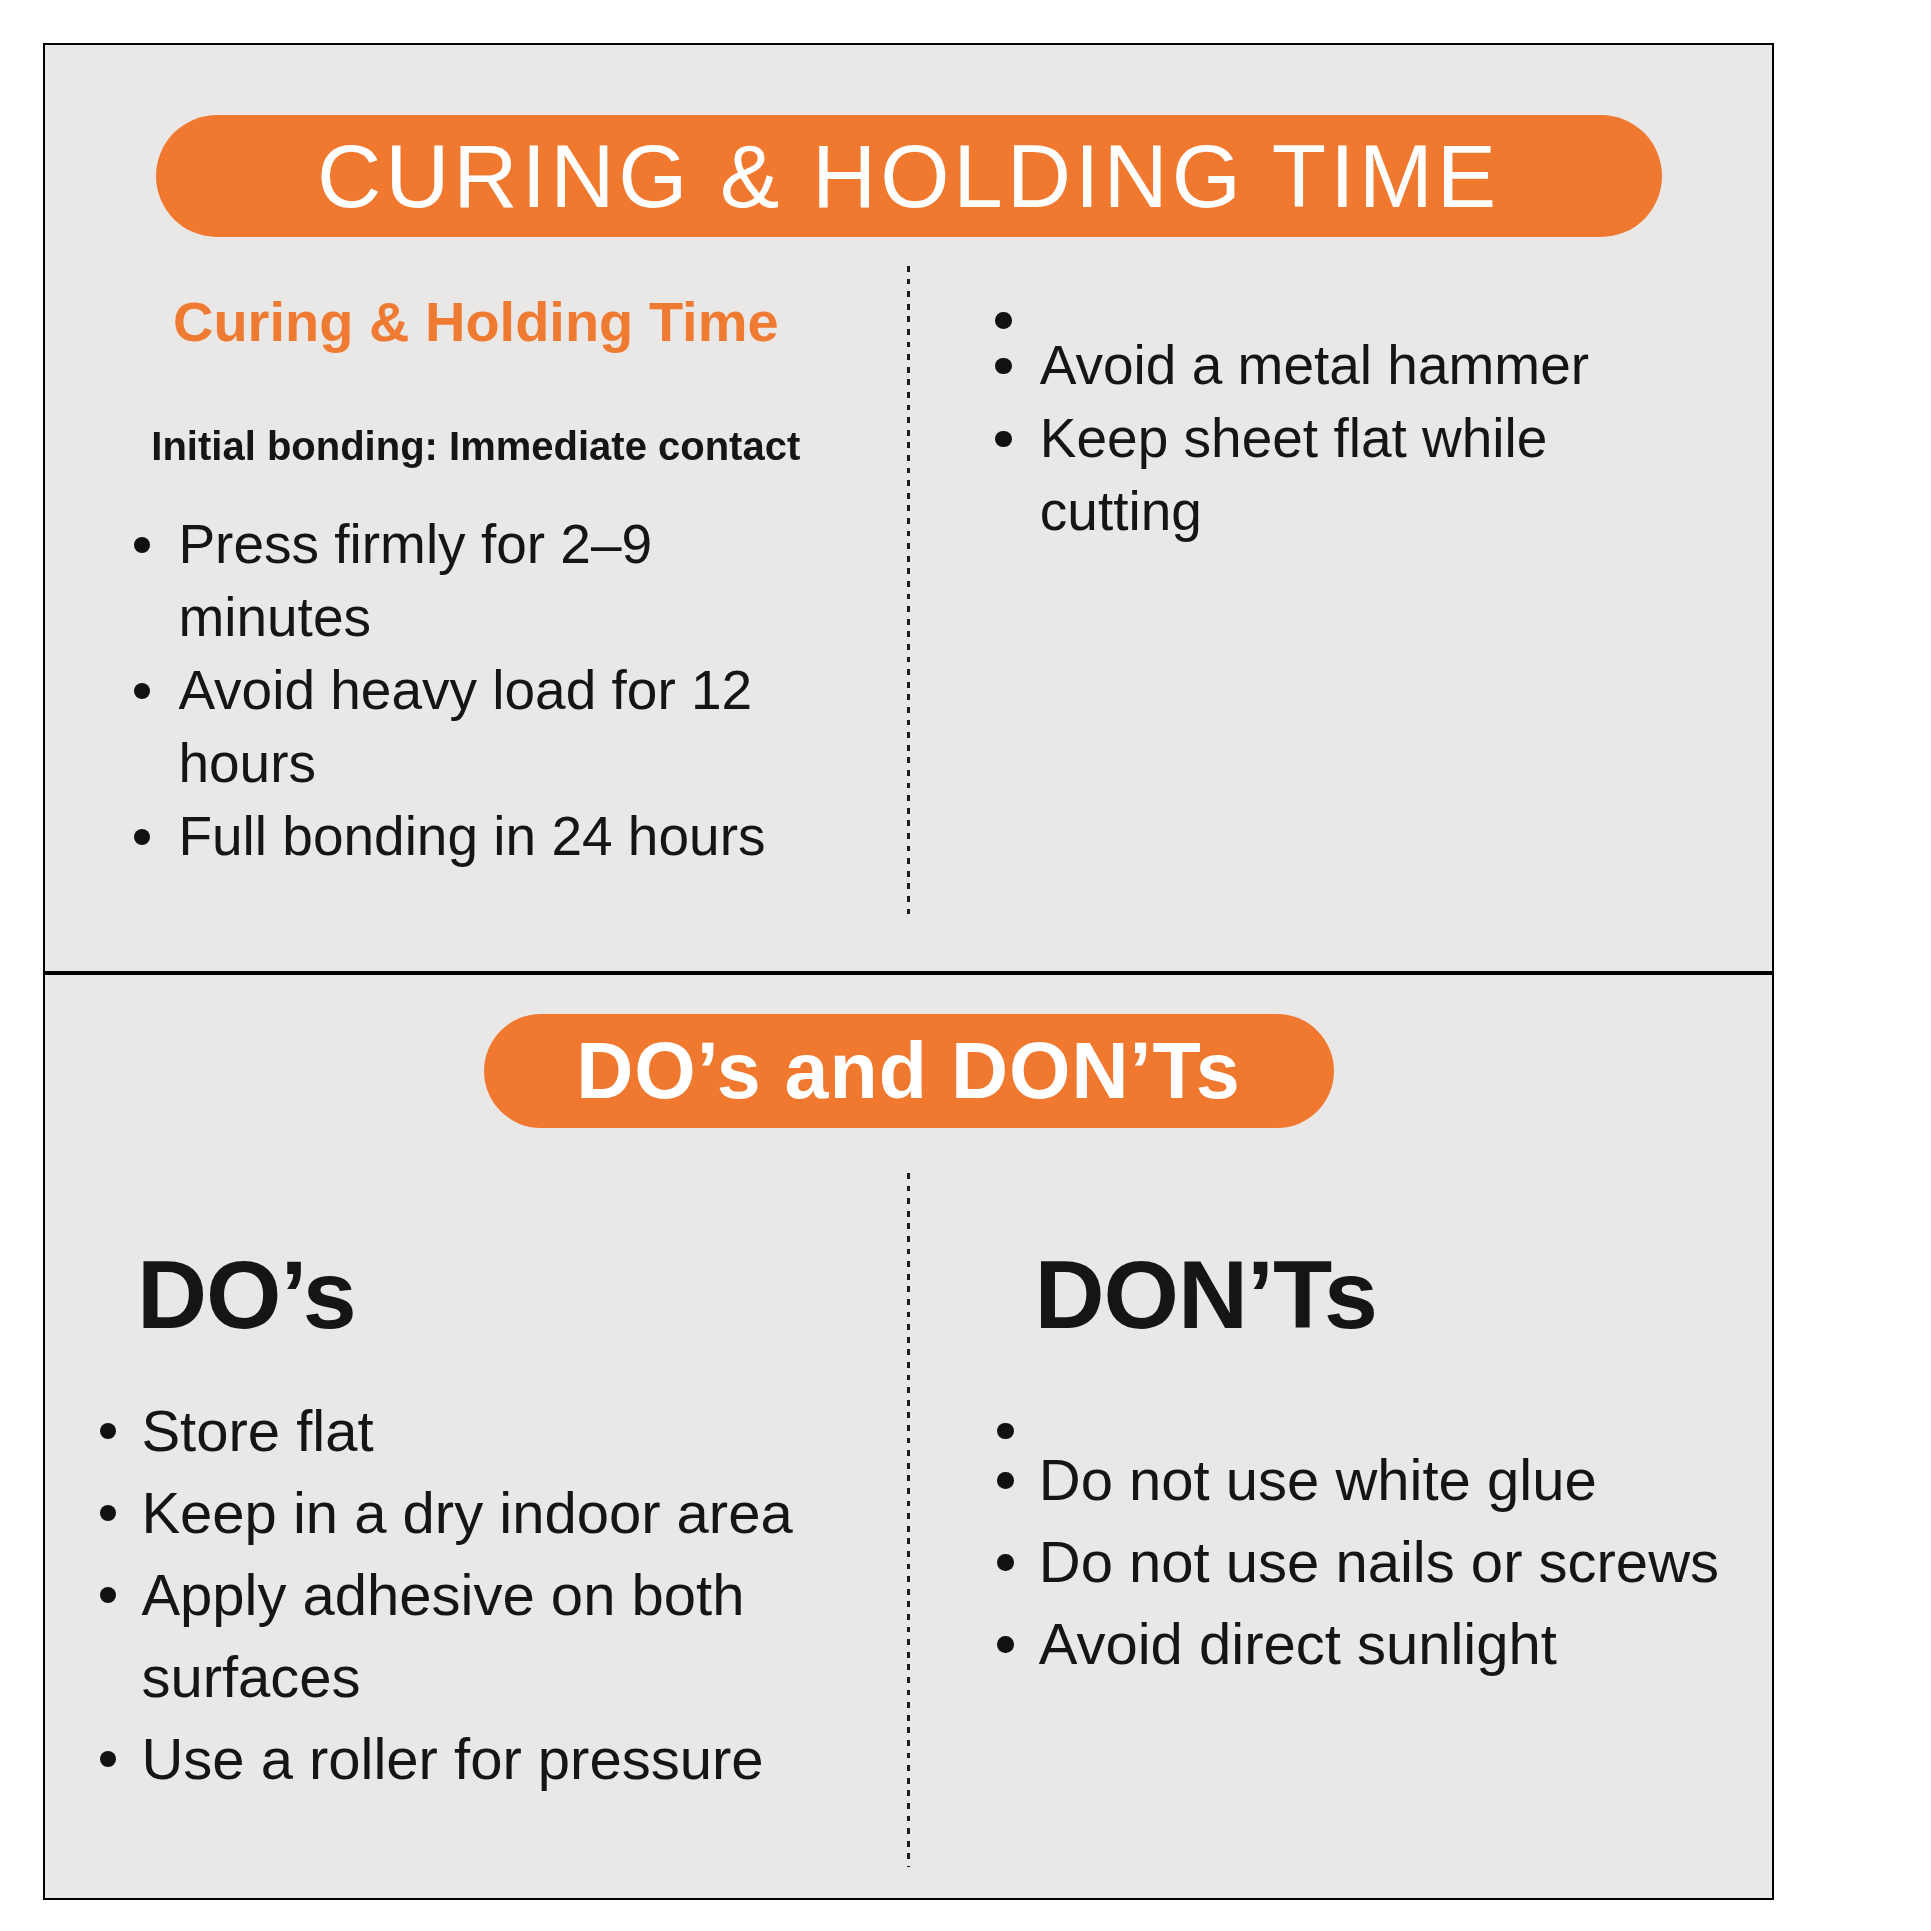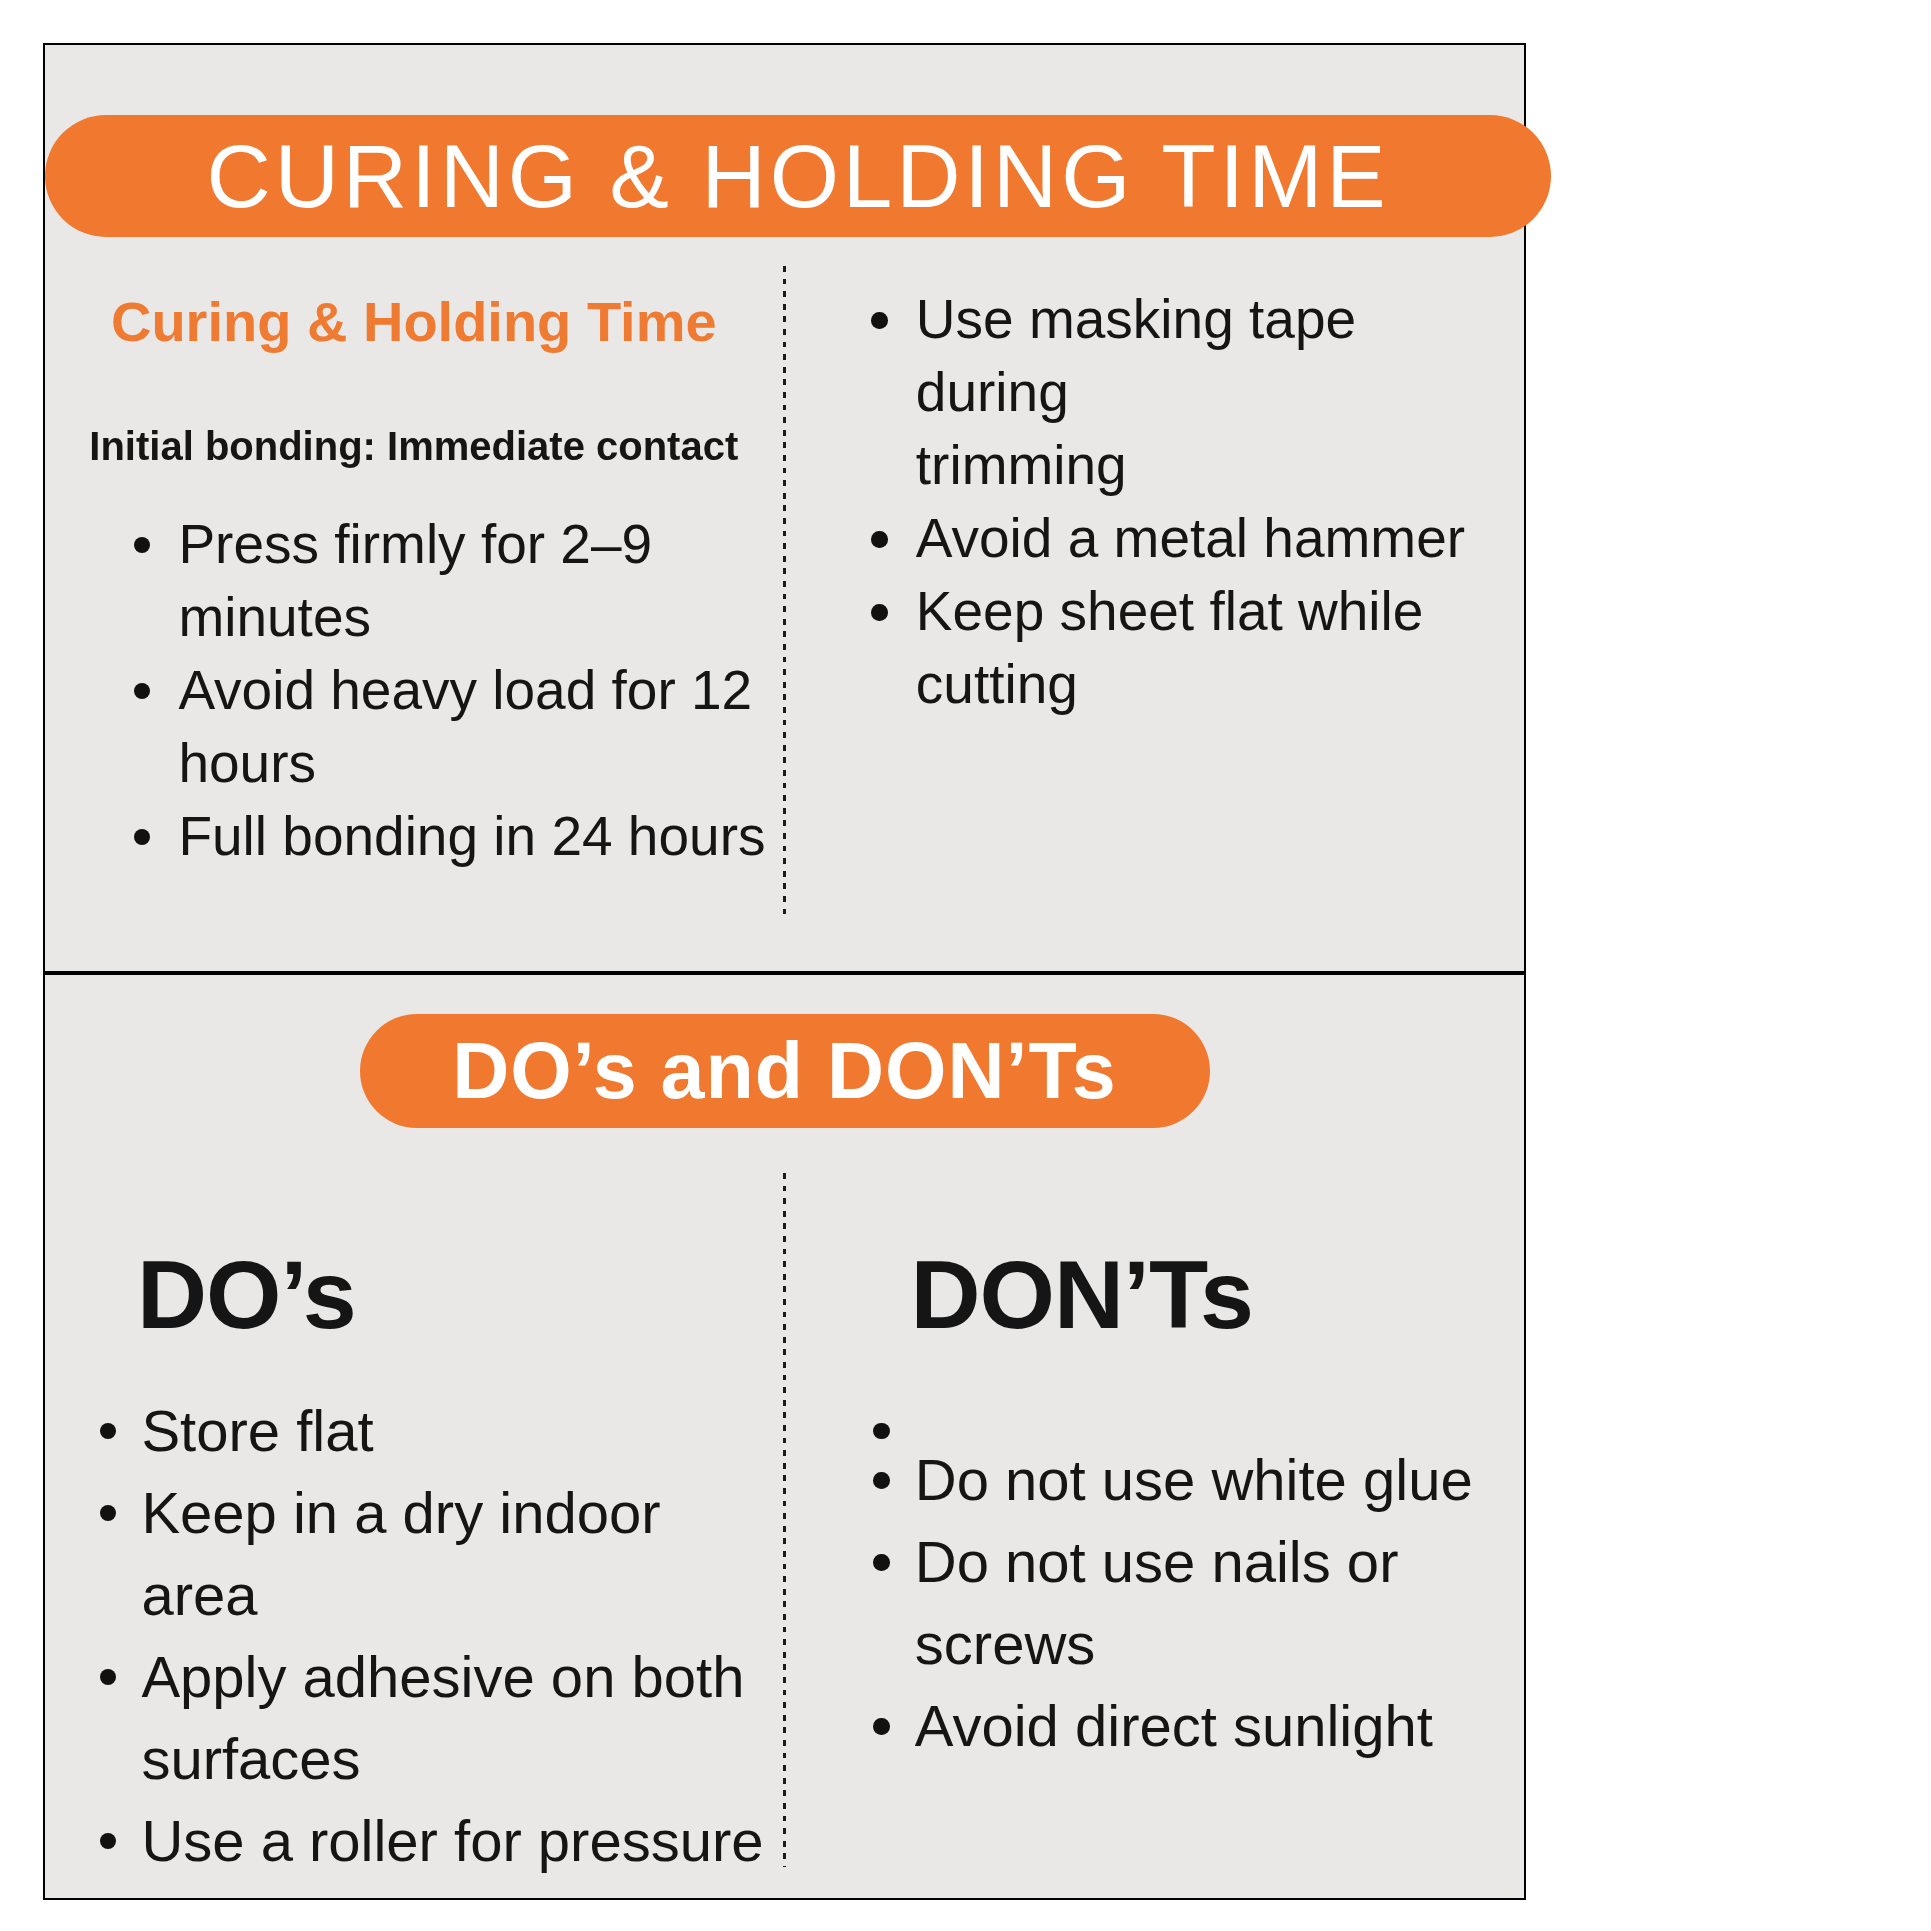--- a/index.html
+++ b/index.html
@@ -21,21 +21,21 @@
     position:absolute;
     left:0;top:0;
     width:1931px;height:1931px;
     padding:43px 32px 31px 43px;
     display:flex;
     flex-direction:column;
   }
   .panel{
     border:2.9px solid var(--line);
     background:var(--panel-bg);
-    width:1483px;
+    width:1731px;
     display:flex;
     flex-direction:column;
   }
   .panel.top-panel{height:930px;}
   .panel.bottom-panel{height:927px;}
 
   .banner{
     background:var(--accent);
     color:#ffffff;
     display:flex;
@@ -168,22 +168,20 @@
           </ul>
       </div>
 
       <div class="vdiv"></div>
 
       <div class="col col-right">
         <ul class="blist">
 
             <li>
               <span class="dot"></span>
-              <span class="btext">Use masking tape during
-trimming</span>
             </li>
 
             <li>
               <span class="dot"></span>
               <span class="btext">Avoid a metal hammer</span>
             </li>
 
 
             <li>
               <span class="dot"></span>

